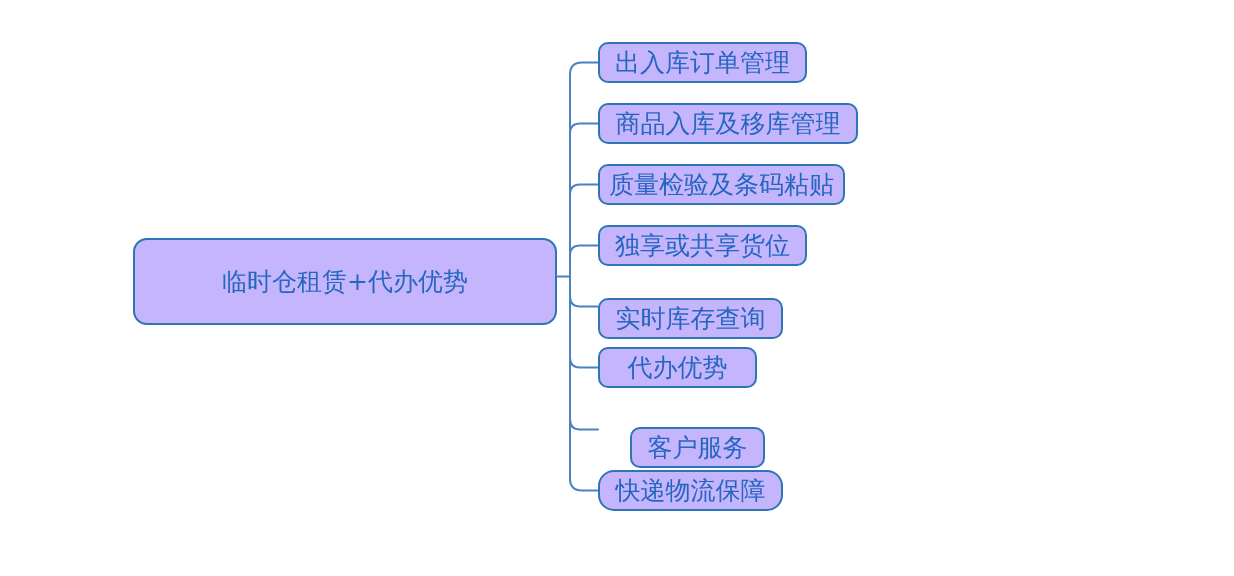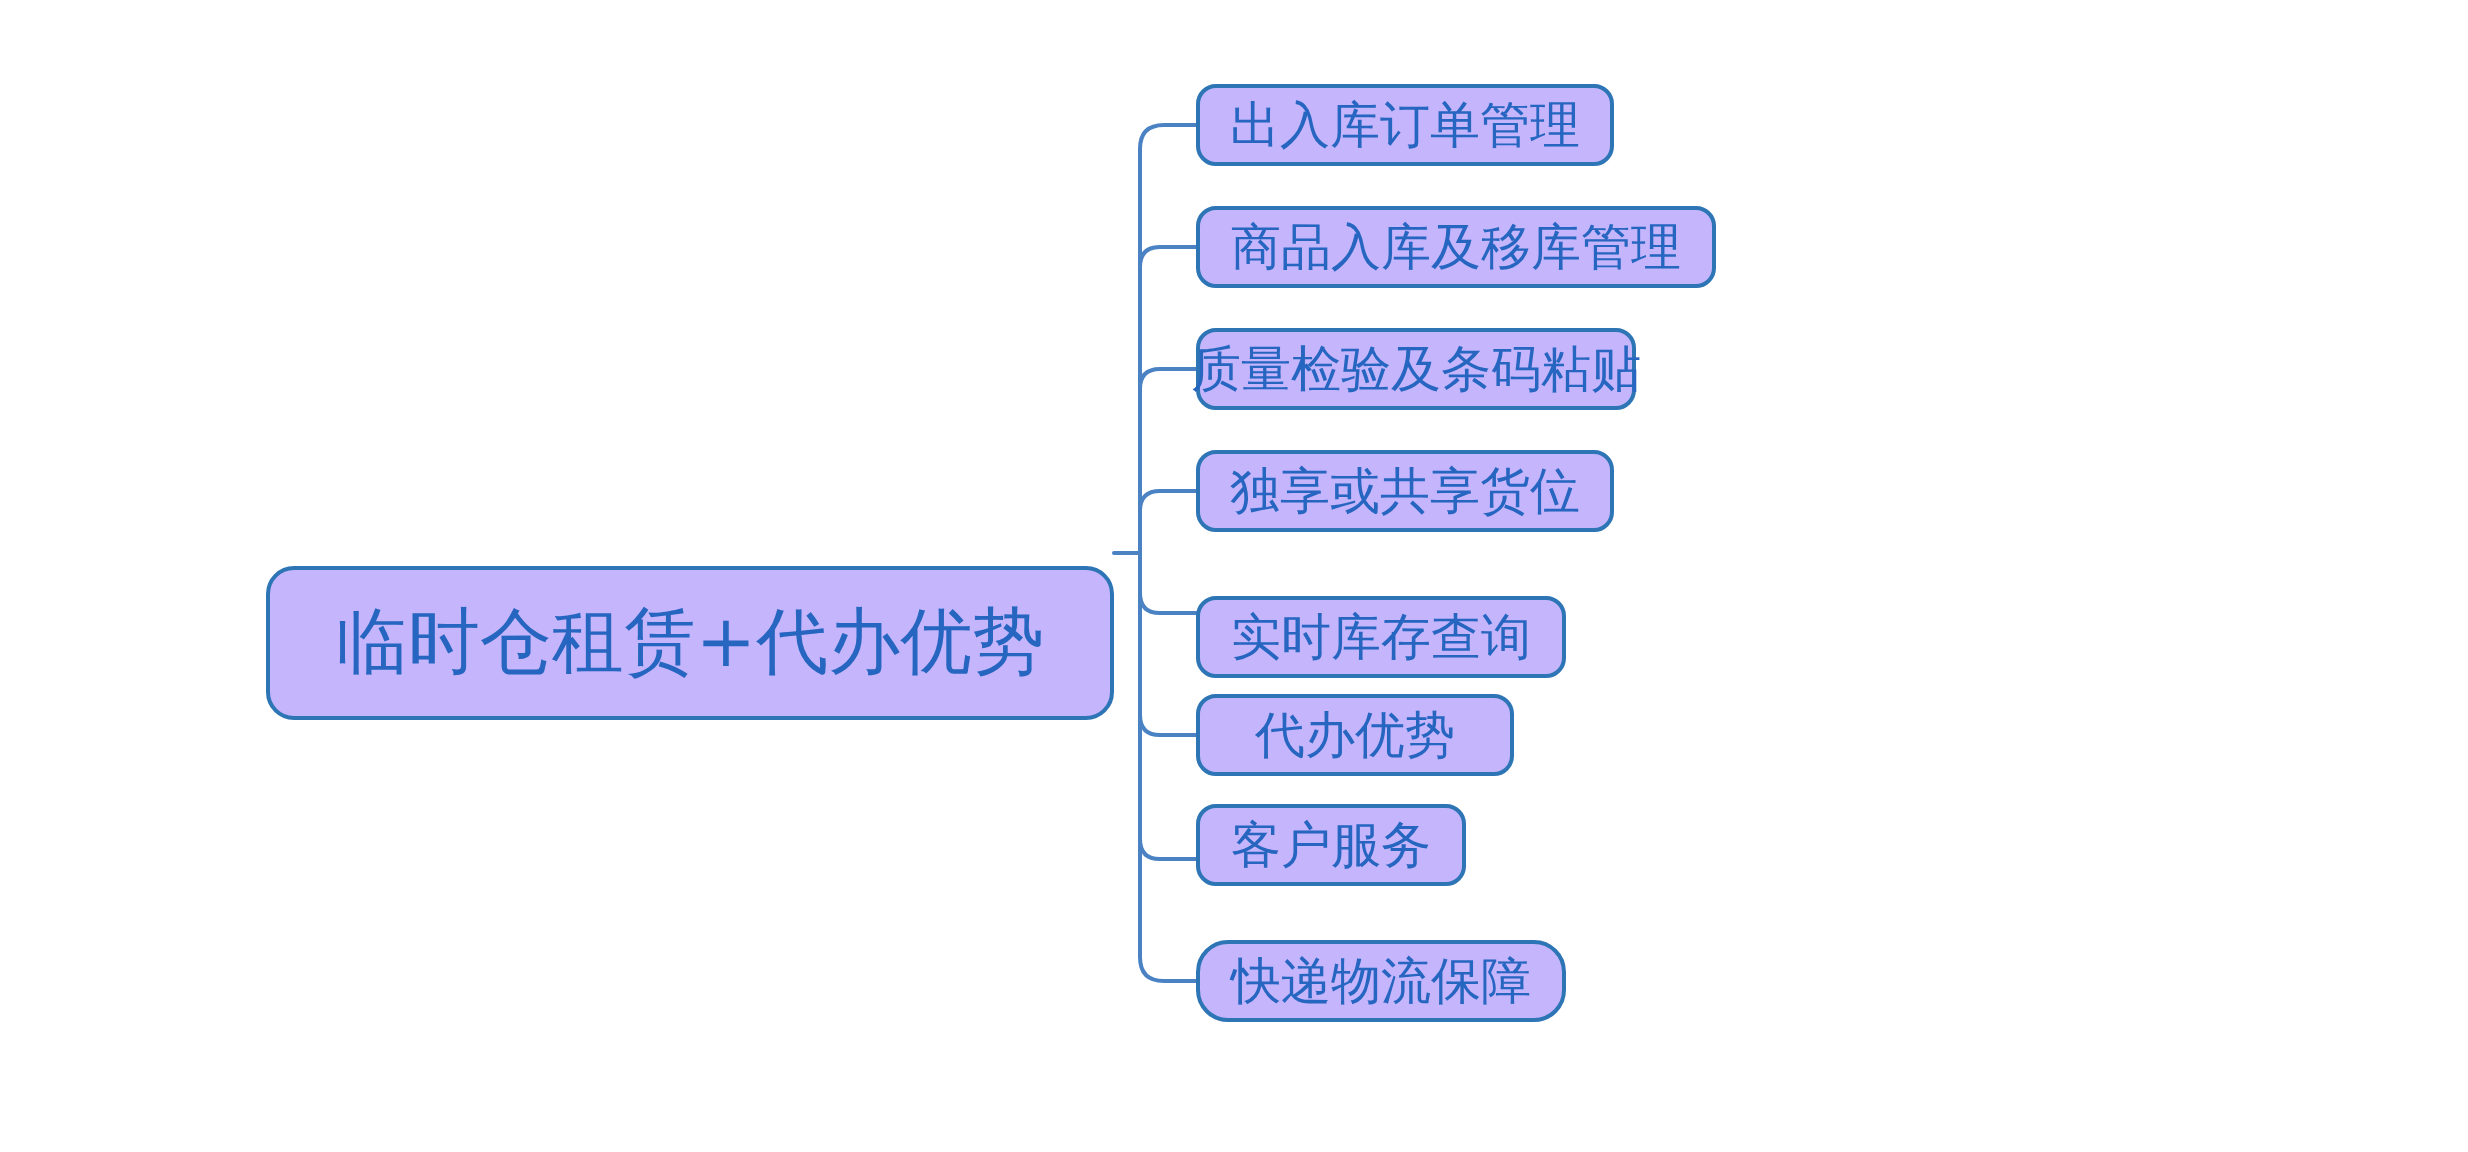--- a/index.html
+++ b/index.html
@@ -30,38 +30,37 @@
     align-items: center;
     justify-content: center;
     white-space: nowrap;
     color: #2666c0;
     cursor: default;
   }
   .root-node {
     left: 133px;
     top: 238px;
     width: 424px;
-    height: 77px;
+    height: 87px;
     border-radius: 14px;
-    font-size: 36px;
-    margin-top: 45px;
+    font-size: 25px;
   }
   .branch-node {
     left: 598px;
     height: 41px;
     border-radius: 10px;
     font-size: 25px;
   }
   .n0 { top: 42px;  width: 209px; }
   .n1 { top: 103px; width: 260px; border-radius: 10px; }
-  .n2 { top: 164px; width: 220px; }
+  .n2 { top: 164px; width: 247px; }
   .n3 { top: 225px; width: 209px; }
   .n4 { top: 286px; width: 185px; margin-top: 12px; }
   .n5 { top: 347px; width: 159px; }
-  .n6 { top: 402px; width: 135px; }
+  .n6 { top: 427px; width: 135px; margin-left: 32px; }
   .n7 { top: 470px; width: 185px; border-radius: 16px; }
 </style>
 </head>
 <body>
 
 <div class="canvas">
 
   <svg class="connectors" width="1234" height="576" viewBox="0 0 1234 576">
     <g fill="none" stroke="#4a82c4" stroke-width="2" stroke-linecap="round">
 

